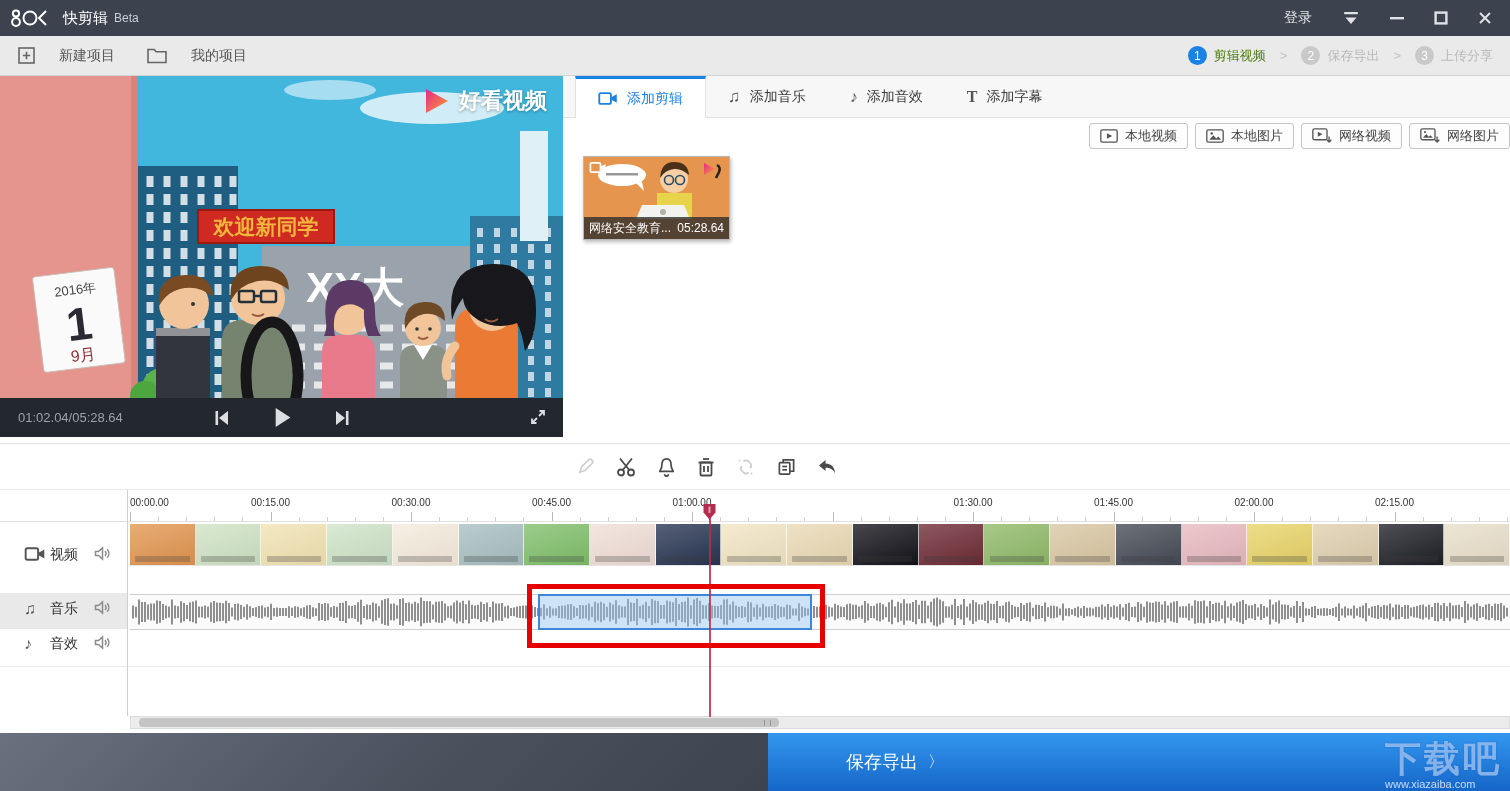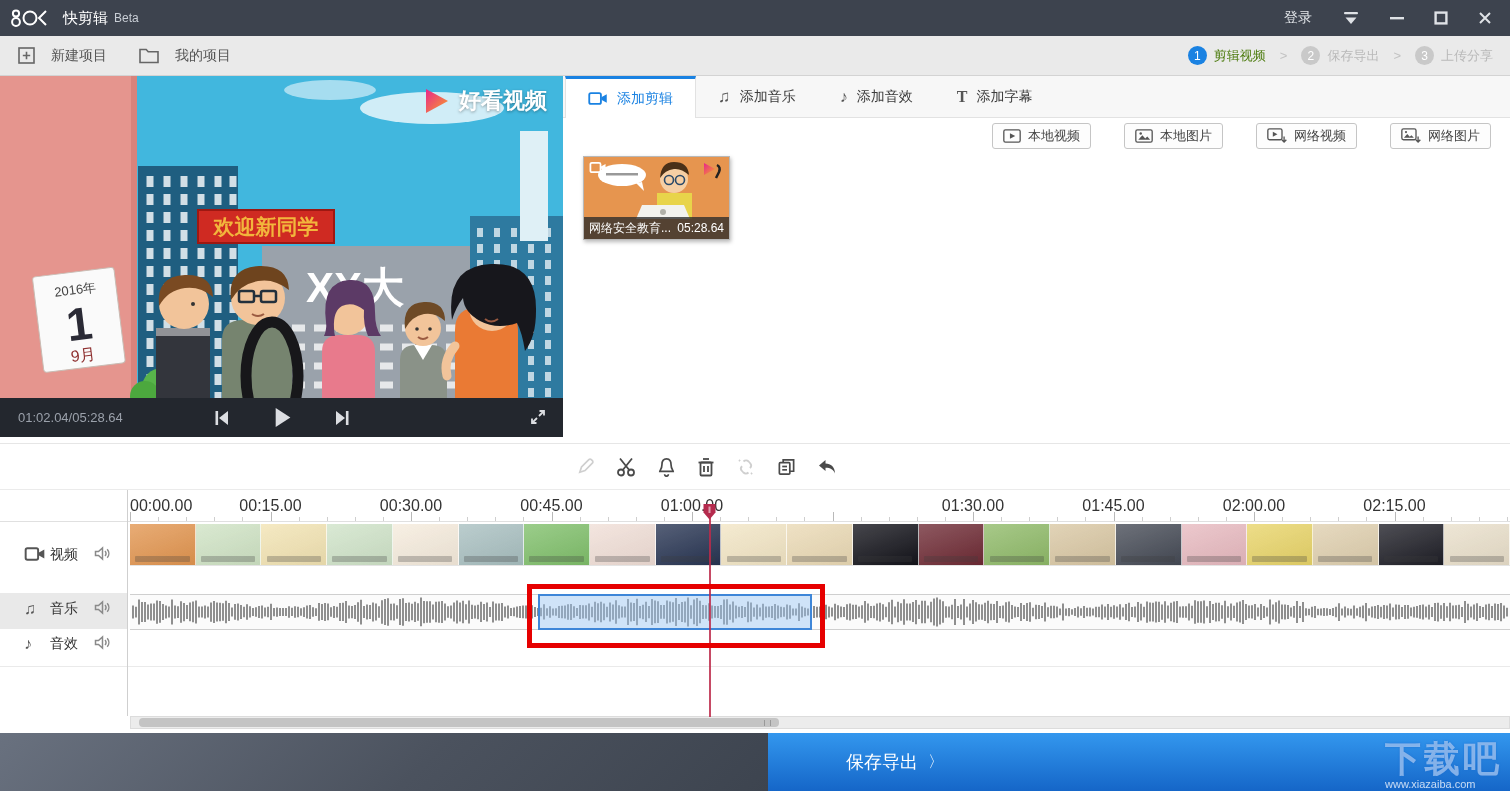--- a/index.html
+++ b/index.html
@@ -12,21 +12,21 @@
   .titlebar{position:absolute;left:0;top:0;width:100%;height:36px;background:#3d434e;display:flex;align-items:center}
   .logo{margin-left:10px}
   .app-title{color:#fff;font-size:15px;margin-left:9px;white-space:nowrap}
   .beta{color:#c9ced6;font-size:12px;margin-left:6px}
   .titlebar-right{margin-left:auto;display:flex;align-items:center;margin-right:18px;color:#e3e6ea}
   .login{font-size:14px;cursor:pointer}
   .win-btn{margin-left:30px;display:flex;align-items:center;color:#dfe2e6;cursor:pointer}
 
   
   .projectbar{position:absolute;top:36px;left:0;width:100%;height:40px;background:#eaeaea;border-bottom:1px solid #d3d3d3;display:flex;align-items:center}
-  .pb-btn{display:flex;align-items:center;gap:16px;font-size:14px;color:#555;cursor:pointer;white-space:nowrap}
+  .pb-btn{display:flex;align-items:center;gap:24px;font-size:14px;color:#555;cursor:pointer;white-space:nowrap}
   .pb-btn.first{margin-left:18px}
   .pb-btn.second{margin-left:32px}
   .steps{margin-left:auto;margin-right:17px;display:flex;align-items:center;gap:11px}
   .step{display:flex;align-items:center;gap:7px;cursor:pointer}
   .step-circle{width:19px;height:19px;border-radius:50%;background:#c9c9c9;color:#fff;font-size:12px;display:flex;align-items:center;justify-content:center}
   .step.active .step-circle{background:#1a82e2}
   .step-label{font-size:13px;color:#b9b9b9;white-space:nowrap}
   .step.active .step-label{color:#4d7c0f}
   .step-chevron{color:#c2c2c2;font-size:13px;margin:0 3px}
 
@@ -35,26 +35,26 @@
   .hk-logo{position:absolute;right:16px;top:10px;display:flex;align-items:center;gap:9px;z-index:3}
   .hk-logo span{color:#fff;font-size:22px;font-weight:bold;text-shadow:0 1px 3px rgba(0,0,0,.35);white-space:nowrap}
   .playbar{position:absolute;left:0;top:398px;width:563px;height:39px;background:#23272e;display:flex;align-items:center}
   .time-display{color:#9ba1ab;font-size:13px;margin-left:18px;white-space:nowrap}
   .transport{position:absolute;left:50%;top:0;height:39px;transform:translateX(-50%);display:flex;align-items:center;gap:42px;color:#dcdee2}
   .transport .t-btn{cursor:pointer;display:flex;align-items:center}
   .fullscreen{position:absolute;right:16px;top:10px;color:#dcdee2;cursor:pointer}
 
   
   .panel{position:absolute;left:563px;top:76px;width:947px;height:367px;background:#fff}
-  .tabbar{position:absolute;top:0;left:0;width:100%;height:42px;background:#f7f7f7;border-bottom:1px solid #e2e2e2;display:flex;padding-left:2px}
+  .tabbar{position:absolute;top:0;left:0;width:100%;height:42px;background:#f7f7f7;border-bottom:1px solid #e2e2e2;display:flex;padding-left:12px}
   .tab{display:flex;align-items:center;gap:9px;padding:0 22px;font-size:14px;color:#3c3c3c;cursor:pointer;white-space:nowrap}
   .tab .tab-icon{color:#555;font-size:16px;display:flex;align-items:center}
   .tab.active{background:#fff;border-top:3px solid #1a82e2;border-left:1px solid #e2e2e2;border-right:1px solid #e2e2e2;margin-bottom:-1px;color:#1a82e2}
   .tab.active .tab-icon{color:#1a82e2}
-  .source-buttons{position:absolute;top:47px;right:19px;display:flex;gap:33px}
+  .source-buttons{position:absolute;top:47px;right:0;display:flex;gap:7px}
   .src-btn{display:flex;align-items:center;gap:7px;height:26px;padding:0 10px;background:#fdfdfd;border:1px solid #c5c5c5;border-radius:3px;font-size:13px;color:#444;cursor:pointer;white-space:nowrap}
   .src-btn .src-icon{color:#555;display:flex;align-items:center}
   .media-item{position:absolute;left:20px;top:80px;width:147px;height:84px;border:1px solid #b8b8b8;box-shadow:1px 2px 4px rgba(0,0,0,.28);cursor:pointer;overflow:hidden;background:#e6954f}
   .media-cam{position:absolute;left:5px;top:4px;color:#fff;z-index:2}
   .media-label{position:absolute;left:0;right:0;bottom:0;height:22px;background:rgba(42,42,42,.78);color:#fff;font-size:12px;display:flex;align-items:center;justify-content:space-between;padding:0 5px;z-index:2;white-space:nowrap}
 
   
   .edit-toolbar{position:absolute;left:0;top:443px;width:100%;height:47px;background:#fff;border-top:1px solid #e6e6e6;border-bottom:1px solid #ebebeb}
   .current-time-group{position:absolute;left:18px;top:0;height:100%;display:flex;align-items:center;gap:9px}
   .current-time{color:#e0443e;font-size:18px;font-weight:bold;letter-spacing:.5px;white-space:nowrap}
@@ -63,21 +63,21 @@
   .tool.disabled{color:#cfcfcf;cursor:default}
   .zoom-group{position:absolute;right:19px;top:0;height:100%;display:flex;align-items:center;gap:11px;font-size:13px;color:#666}
   .circle-btn{width:19px;height:19px;border:1px solid #a8a8a8;border-radius:50%;color:#888;display:flex;align-items:center;justify-content:center;font-size:14px;line-height:1;cursor:pointer}
   .slider{position:relative;width:112px;height:4px;background:#d8d8d8;border-radius:2px;cursor:pointer}
   .slider-fill{width:62%;height:100%;background:#2a8ce8;border-radius:2px}
   .slider-thumb{position:absolute;left:62%;top:50%;transform:translate(-50%,-50%);width:14px;height:14px;background:#2a8ce8;border-radius:50%;cursor:pointer}
 
   
   .timeline{position:absolute;left:0;top:490px;width:100%;height:226px;background:#fff}
   .ruler{position:absolute;left:0;top:0;width:100%;height:32px;background:#fff;border-bottom:1px solid #e0e0e0;cursor:pointer}
-  .ruler-label{position:absolute;top:7px;font-size:16px;color:#333;white-space:nowrap}
+  .ruler-label{position:absolute;top:7px;font-size:10px;color:#333;white-space:nowrap}
   .tick{position:absolute;bottom:0;width:1px;background:#b9b9b9}
   .tick.major{height:9px}
   .tick.minor{height:4px;background:#cfcfcf}
   .filmstrip{position:absolute;left:130px;top:34px;width:1380px;height:42px;display:flex;border-bottom:1px solid #e4e4e4}
   .tile{flex:1;position:relative;border-right:1px solid rgba(255,255,255,.65);cursor:pointer}
   .tile::after{content:"";position:absolute;left:8%;right:8%;bottom:3px;height:6px;background:rgba(60,60,60,.28);border-radius:1px}
   .music-row-bg{position:absolute;left:0;top:103px;width:128px;height:36px;background:#e9e9e9}
   .label-col{position:absolute;left:0;top:0;width:128px;height:226px;border-right:1px solid #cfcfcf;z-index:5}
   .track-label{position:absolute;left:0;width:100%;height:24px;display:flex;align-items:flex-start;font-size:14px;color:#333}
   .track-label .t-icon{margin-left:24px;color:#555;width:26px;display:flex;align-items:center;font-size:16px}

